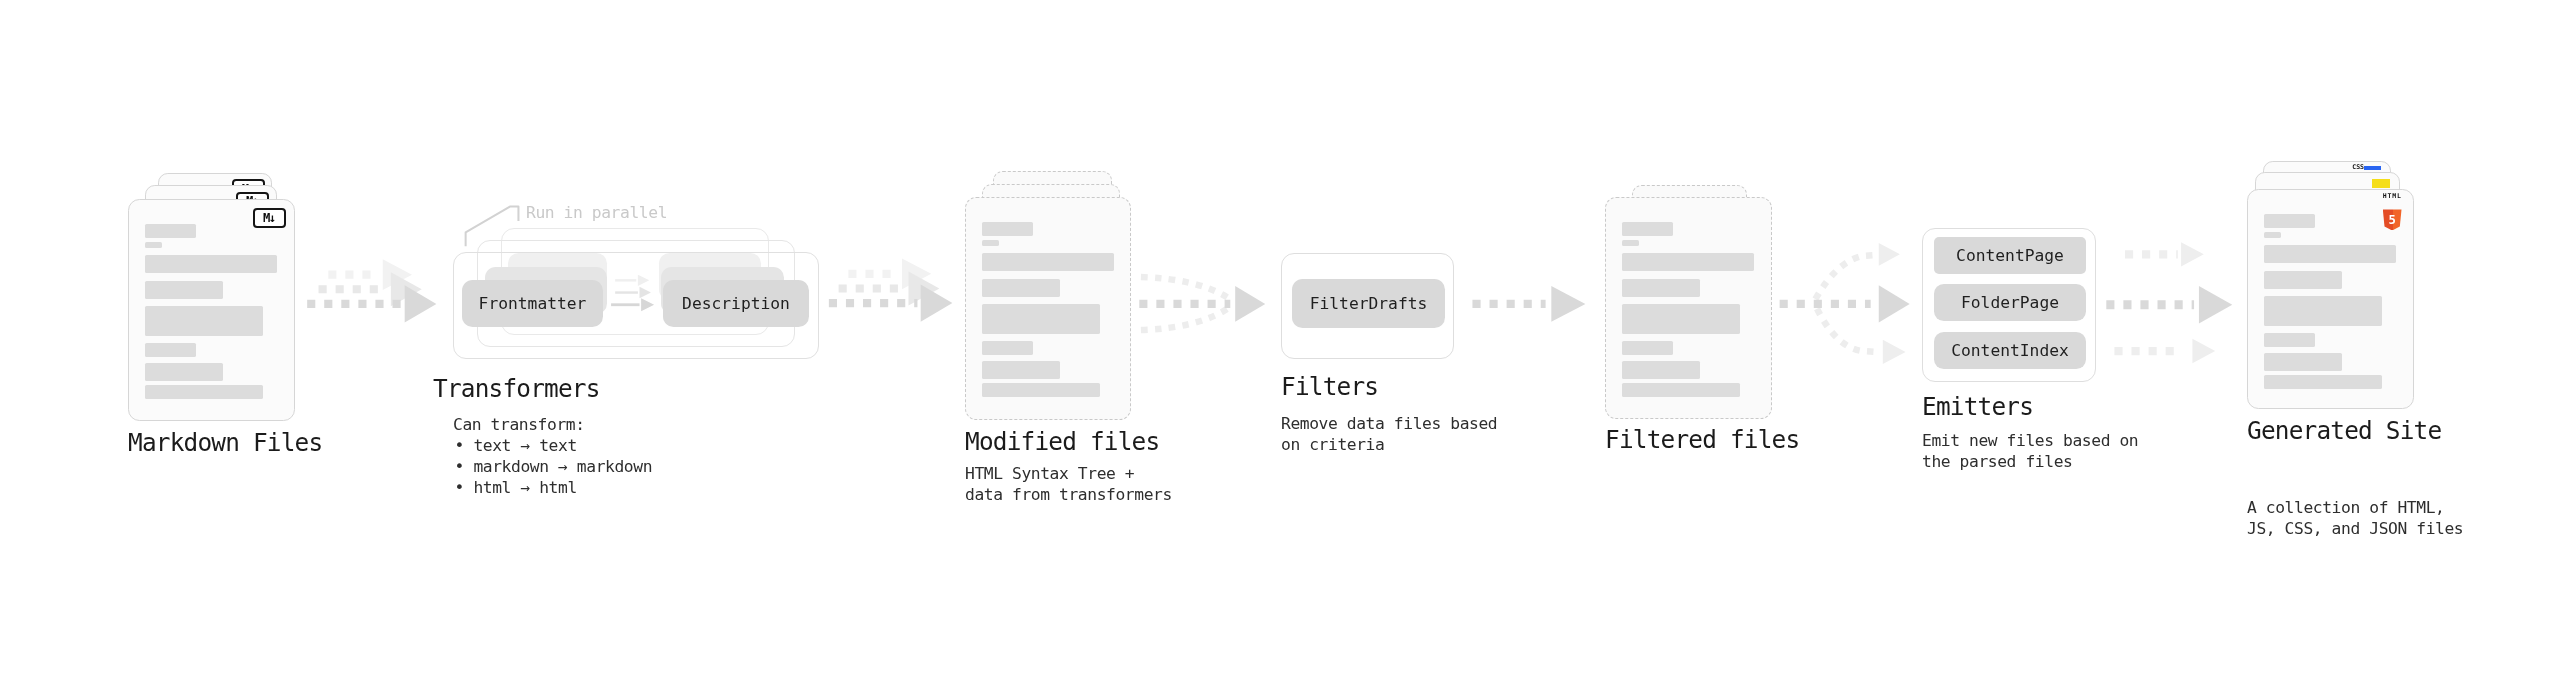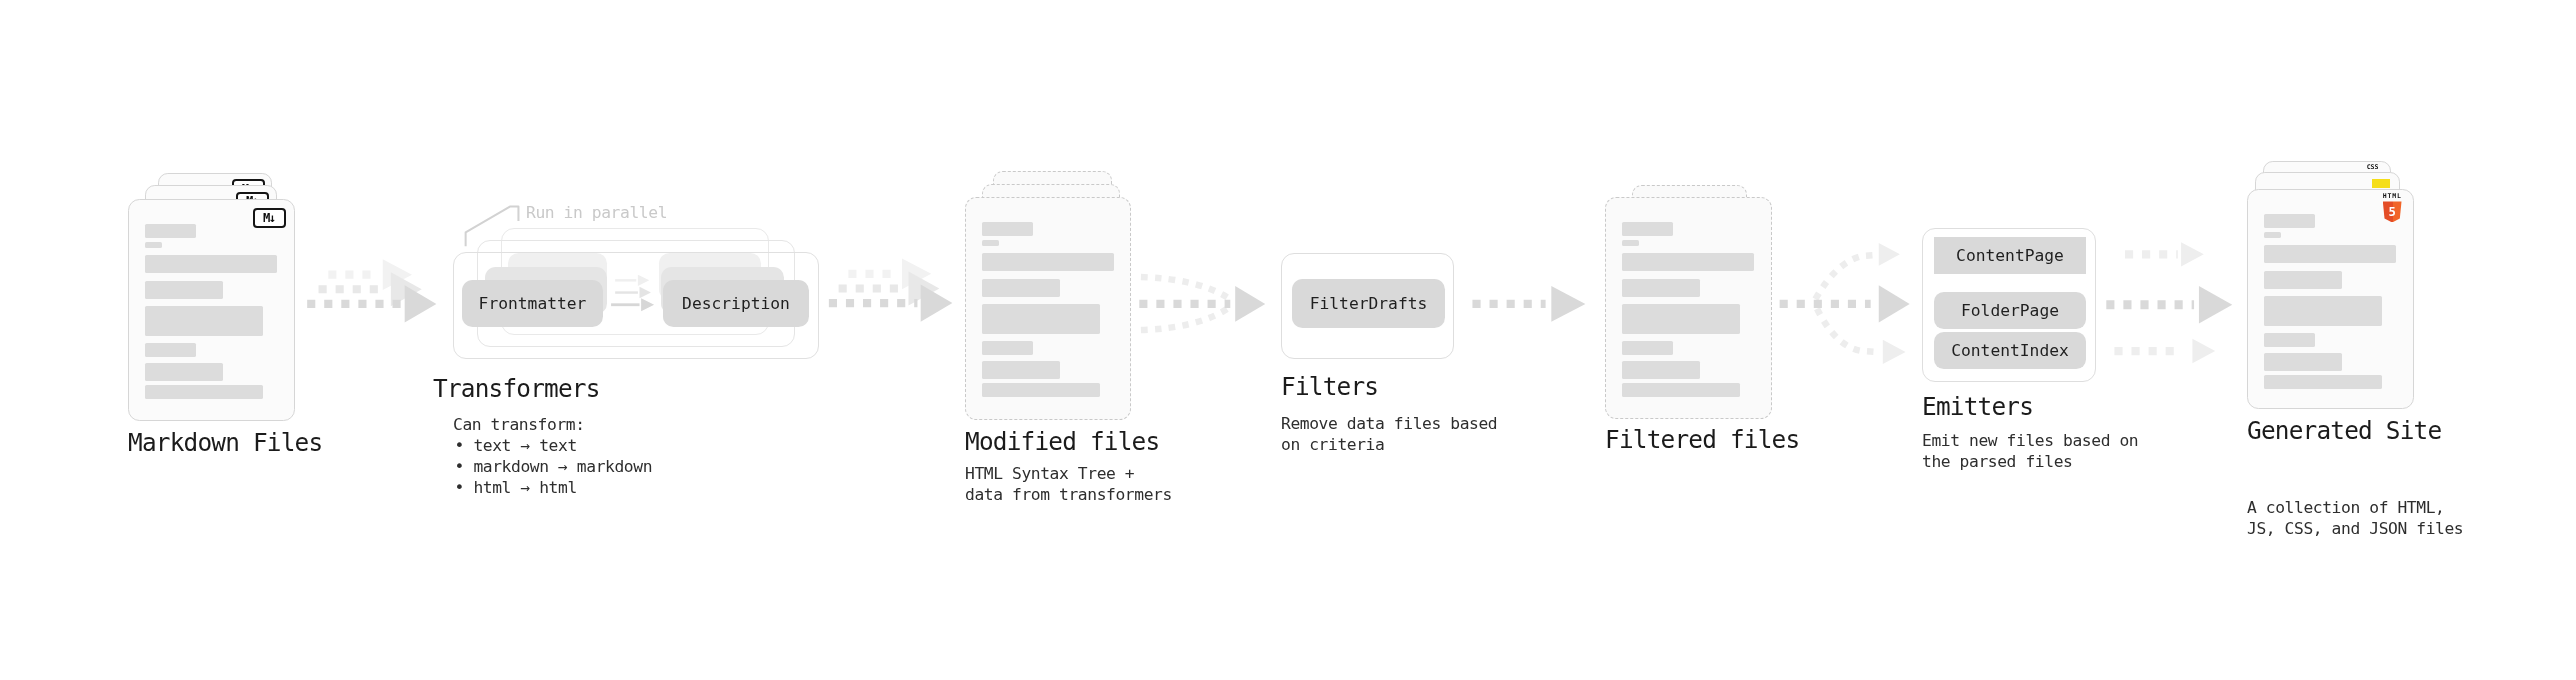--- a/index.html
+++ b/index.html
@@ -33,21 +33,21 @@
   .bar8 { top:185px; width:118px; height:14px; }
 
   
   .md-badge {
     position:absolute; width:32.5px; height:19.5px; background:#ffffff;
     border:2.4px solid #151515; border-radius:4.1px; box-sizing:border-box;
     display:flex; align-items:center; justify-content:center;
     font-weight:bold; font-size:12.2px; line-height:1; color:#111;
     letter-spacing:-1.6px; padding-right:1.6px;
   }
-  .css-badge { position:absolute; display:flex; flex-direction:column; align-items:center; }
+  .css-badge { position:absolute; display:flex; align-items:center; }
   .css-badge .css-text { font-size:6.5px; line-height:6.5px; font-weight:bold; color:#111; letter-spacing:0; }
   .css-badge .css-bar  { width:17px; height:3.3px; margin-top:0.8px; background:#2965f1; }
   .js-badge  { position:absolute; width:18px; height:9.8px; background:#f5de19; }
   .html5-logo { position:absolute; display:flex; flex-direction:column; align-items:center; }
   .html5-logo .html5-text { font-size:6.5px; line-height:7.3px; font-weight:bold; color:#111; letter-spacing:0.8px; }
   .html5-logo .html5-shield {
     width:18.7px; height:21px; margin-top:0.8px;
     background:linear-gradient(90deg,#e44d26 50%,#f16529 50%);
     clip-path:polygon(0 0,100% 0,91% 81%,50% 100%,9% 81%);
     display:flex; align-items:center; justify-content:center;
@@ -239,42 +239,42 @@
       <div class="bar bar5"></div>
       <div class="bar bar6"></div>
       <div class="bar bar7"></div>
       <div class="bar bar8"></div>
     </div>
     <div class="caption" style="left:1605px;top:428px;">Filtered files</div>
   </div>
 
   <div>
     <div class="tbox" style="left:1922px;top:228px;width:174px;height:154px;border-color:#dedede;"></div>
-    <div class="pill" style="left:1934px;top:237px;width:152px;height:37px;border-radius:0;">ContentPage</div>
-    <div class="pill" style="left:1934px;top:292px;width:152px;height:37px;border-radius:9.8px;">FolderPage</div>
+    <div class="pill" style="left:1934px;top:237px;width:152px;height:37px;border-radius:5px;">ContentPage</div>
+    <div class="pill" style="left:1934px;top:284px;width:152px;height:37px;border-radius:9.8px;">FolderPage</div>
     <div class="pill" style="left:1934px;top:332px;width:152px;height:37px;border-radius:9.8px;">ContentIndex</div>
     <div class="caption" style="left:1922px;top:395px;">Emitters</div>
     <div class="body-text" style="left:1922px;top:430px;">
       <div>Emit new files based on</div>
       <div>the parsed files</div>
     </div>
   </div>
 
   <div>
     <div class="doc-solid doc-tab" style="left:2263px;top:161px;width:128px;height:65px;">
       <div class="css-badge" style="right:9px;top:2.4px;">
         <div class="css-text">CSS</div>
         <div class="css-bar"></div>
       </div>
     </div>
     <div class="doc-solid doc-tab" style="left:2255px;top:172px;width:145px;height:65px;">
       <div class="js-badge" style="right:9px;top:5.7px;"></div>
     </div>
     <div class="doc-solid" style="left:2247px;top:189px;width:167px;height:220px;">
-      <div class="html5-logo" style="right:11.4px;top:3.3px;">
+      <div class="html5-logo" style="right:11.4px;top:3.3px;gap:8px;">
         <div class="html5-text">HTML</div>
         <div class="html5-shield">
             <span>5</span>
           </div>
       </div>
       <div class="bar bar1"></div>
       <div class="bar bar2"></div>
       <div class="bar bar3"></div>
       <div class="bar bar4"></div>
       <div class="bar bar5"></div>

